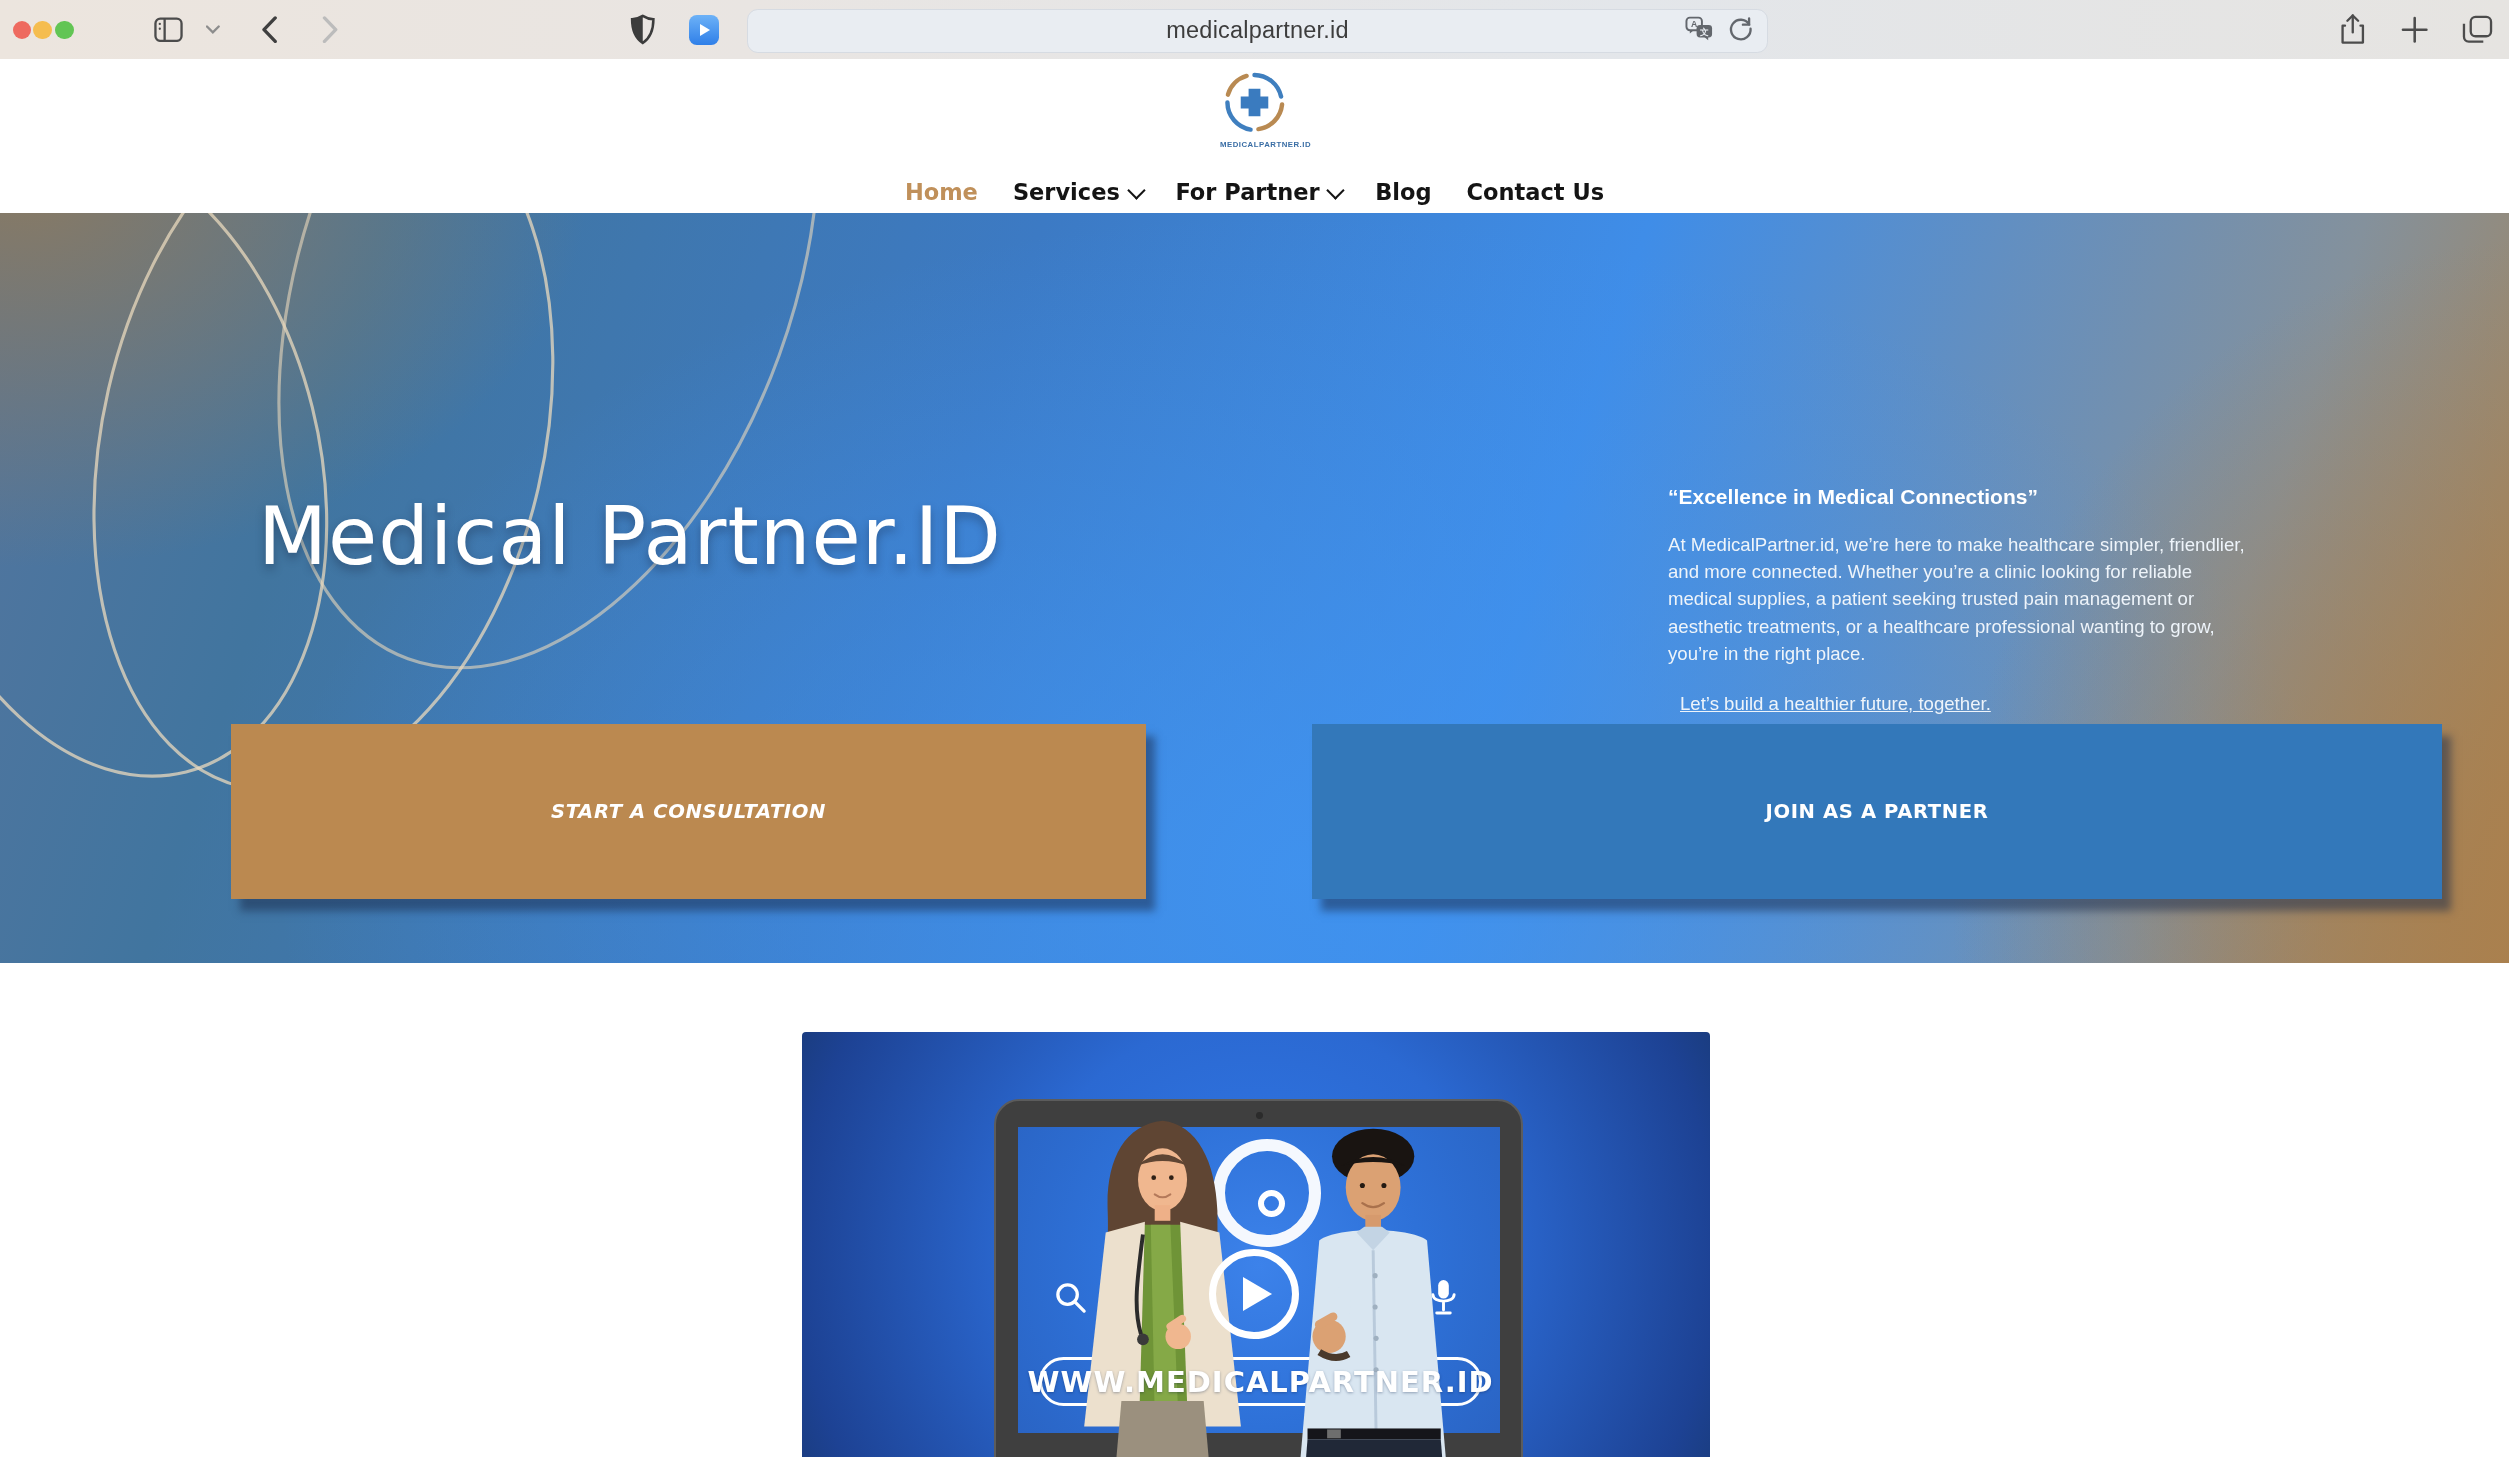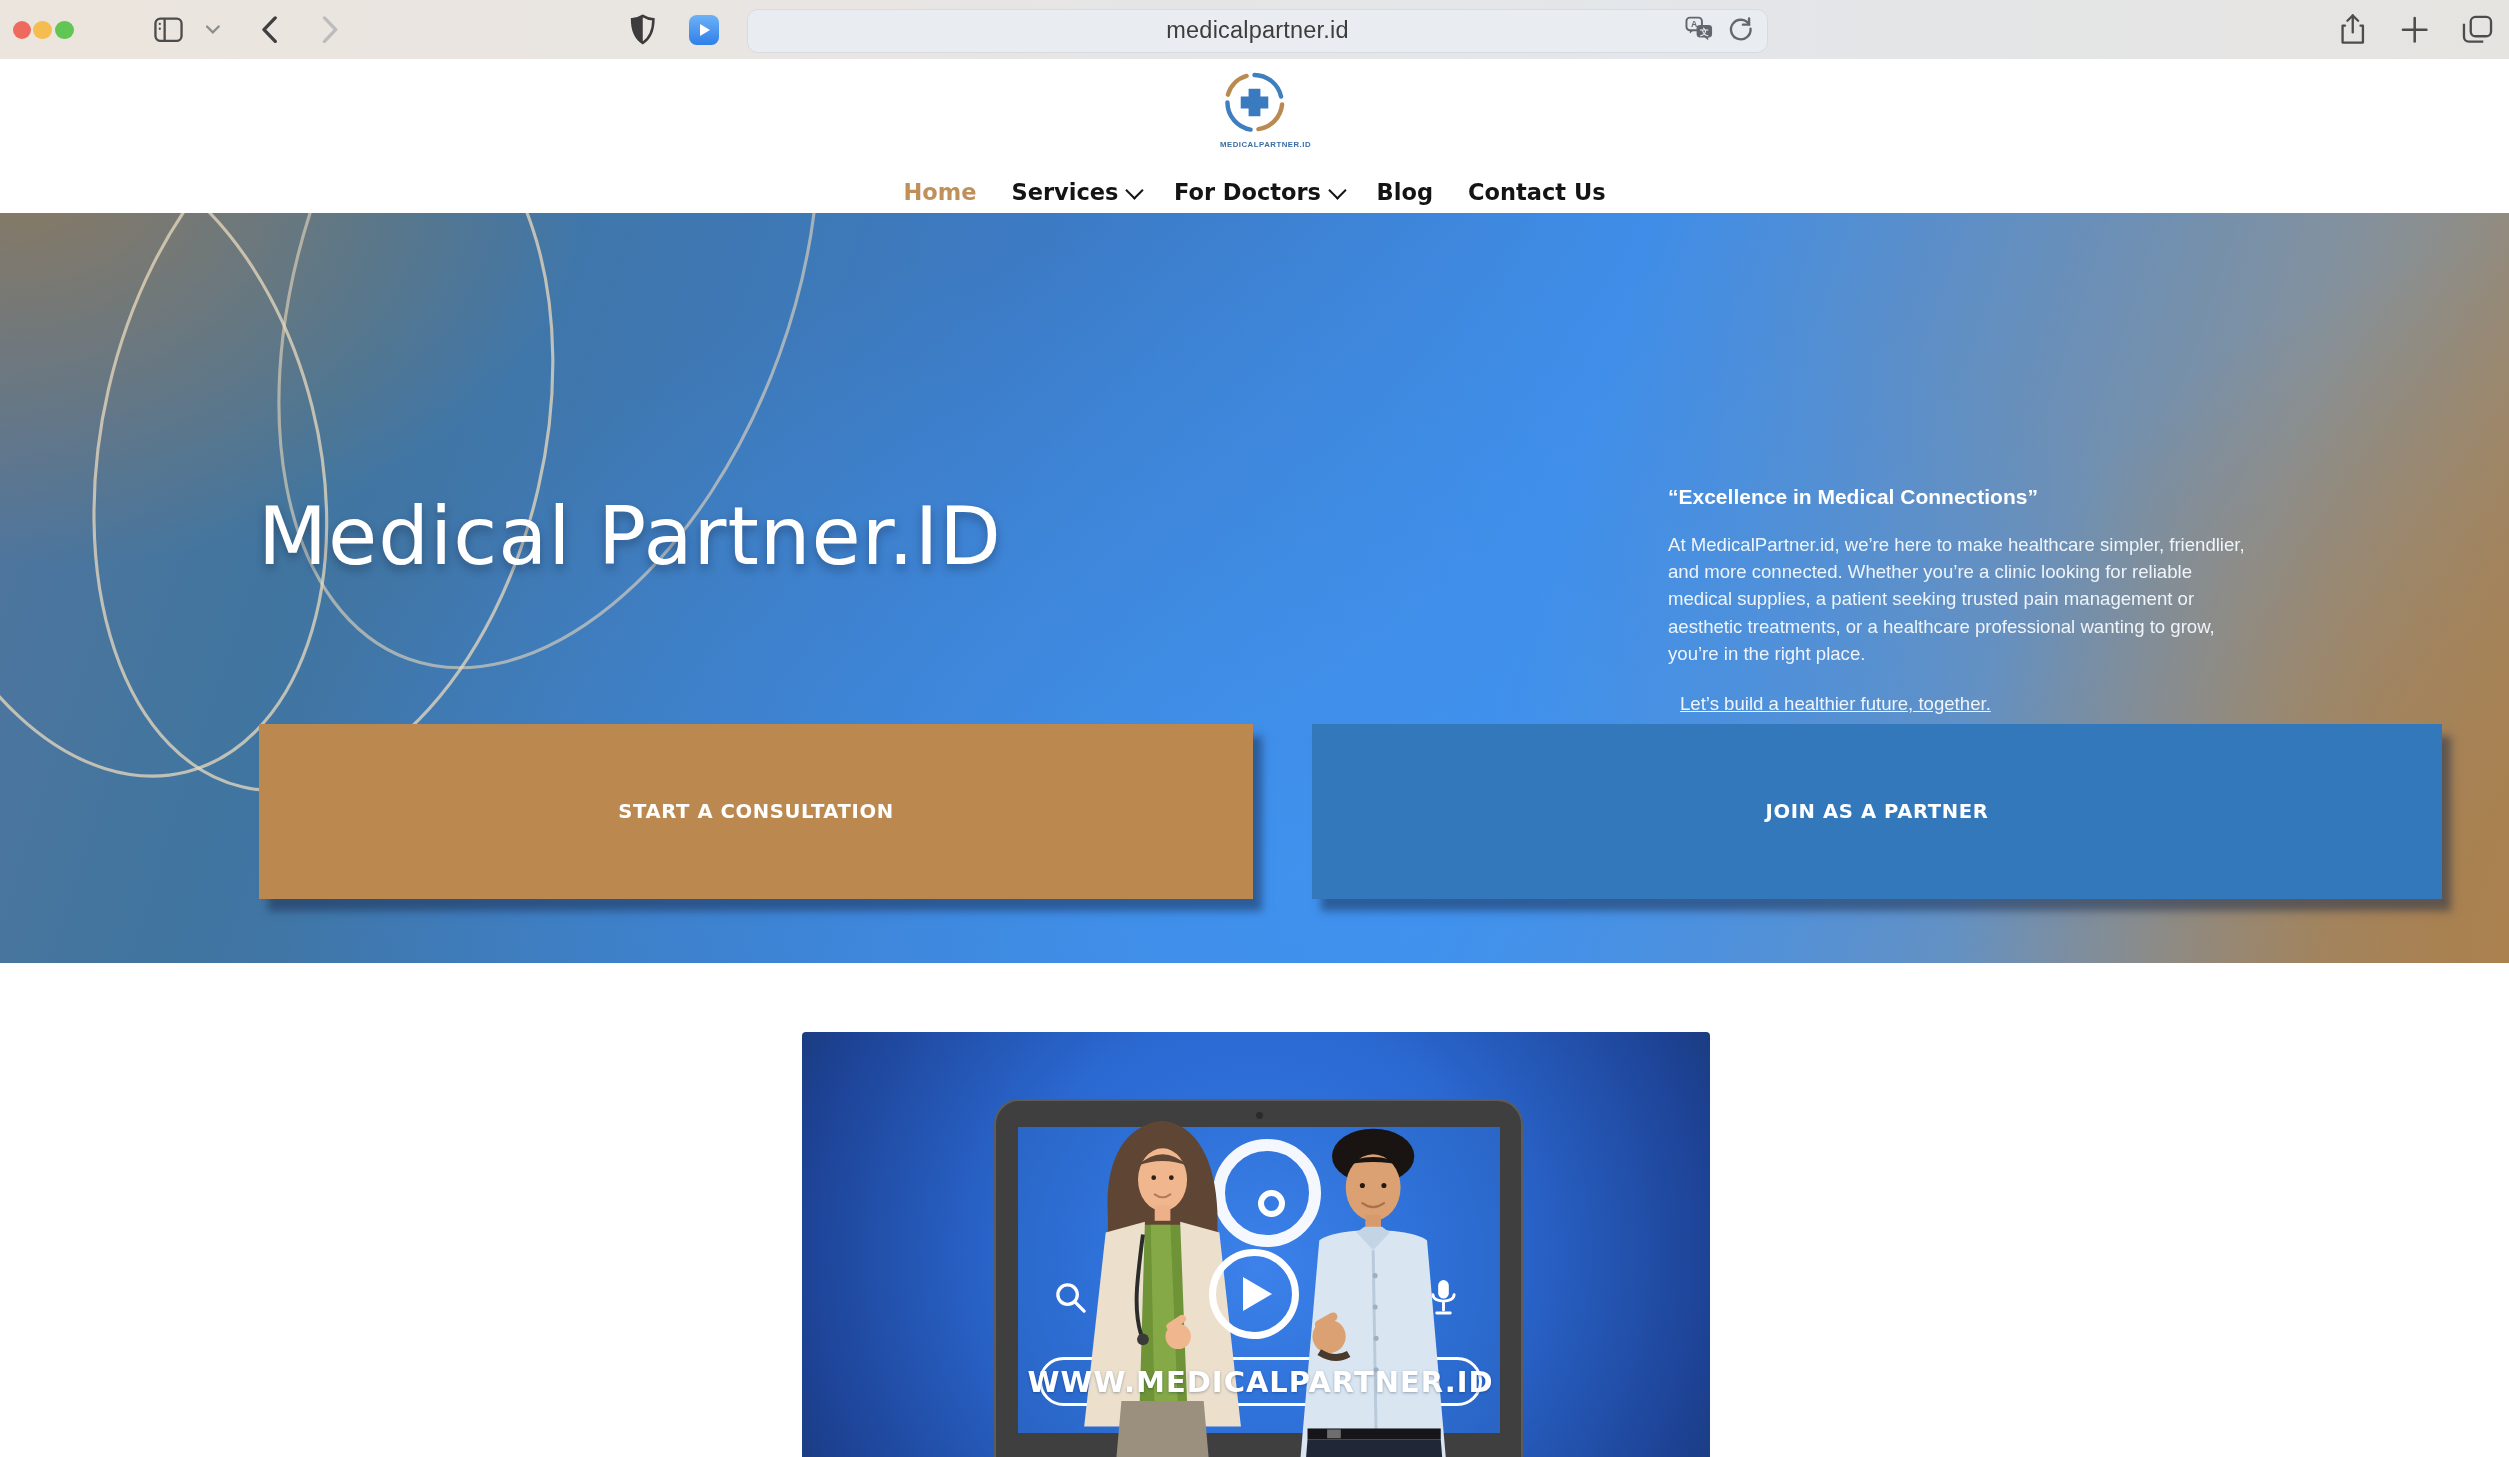--- a/index.html
+++ b/index.html
@@ -56,21 +56,21 @@
   }
   .heroright{position:absolute;left:1668px;top:272px;width:584px;color:#f4f8fc;}
   .quotehead{font-size:21px;font-weight:bold;margin:0 0 21.6px 0;color:#ffffff;}
   .heropara{font-size:18.6px;line-height:27.4px;margin:0 0 25.5px 0;color:#eef4fa;}
   .heropara2{font-size:18.6px;margin:12px;color:#eef4fa;text-decoration:underline;}
   .cta{
     position:absolute;top:511px;height:175px;display:flex;align-items:center;justify-content:center;
     font-family:"DejaVu Sans",sans-serif;font-size:19.6px;font-weight:bold;letter-spacing:0.6px;color:#fff;
     cursor:pointer;box-shadow:8.8px 11.8px 7.8px rgba(25,42,74,.5);
   }
-  .cta.orange{left:259px;width:994px;background:#bb8950;}
+  .cta.orange{left:231px;width:915px;background:#bb8950;font-style:italic;}
   .cta.blue{left:1312px;width:1130px;background:#3378ba;}
   
   .content{position:absolute;left:0;top:963px;width:2509px;height:494px;background:#ffffff;}
   .videocard{
     position:absolute;left:802px;top:69px;width:908px;height:549px;border-radius:3.9px;
     background:radial-gradient(circle at 50% 40%, #3179e8 0%, #2b69d2 42%, #1d4294 82%, #173668 100%);
     overflow:hidden;
   }
   .laptop{
     position:absolute;left:192px;top:67px;width:529px;height:412px;
@@ -199,21 +199,21 @@
   </div>
   <nav class="mainnav">
     <div class="navitem active">
         <span>Home</span>
       </div>
     <div class="navitem">
         <span>Services</span>
         <span class="navchev"></span>
       </div>
     <div class="navitem">
-        <span>For Doctors</span>
+        <span>For Partner</span>
         <span class="navchev"></span>
       </div>
     <div class="navitem">
         <span>Blog</span>
       </div>
     <div class="navitem">
         <span>Contact Us</span>
       </div>
   </nav>
 </div>

